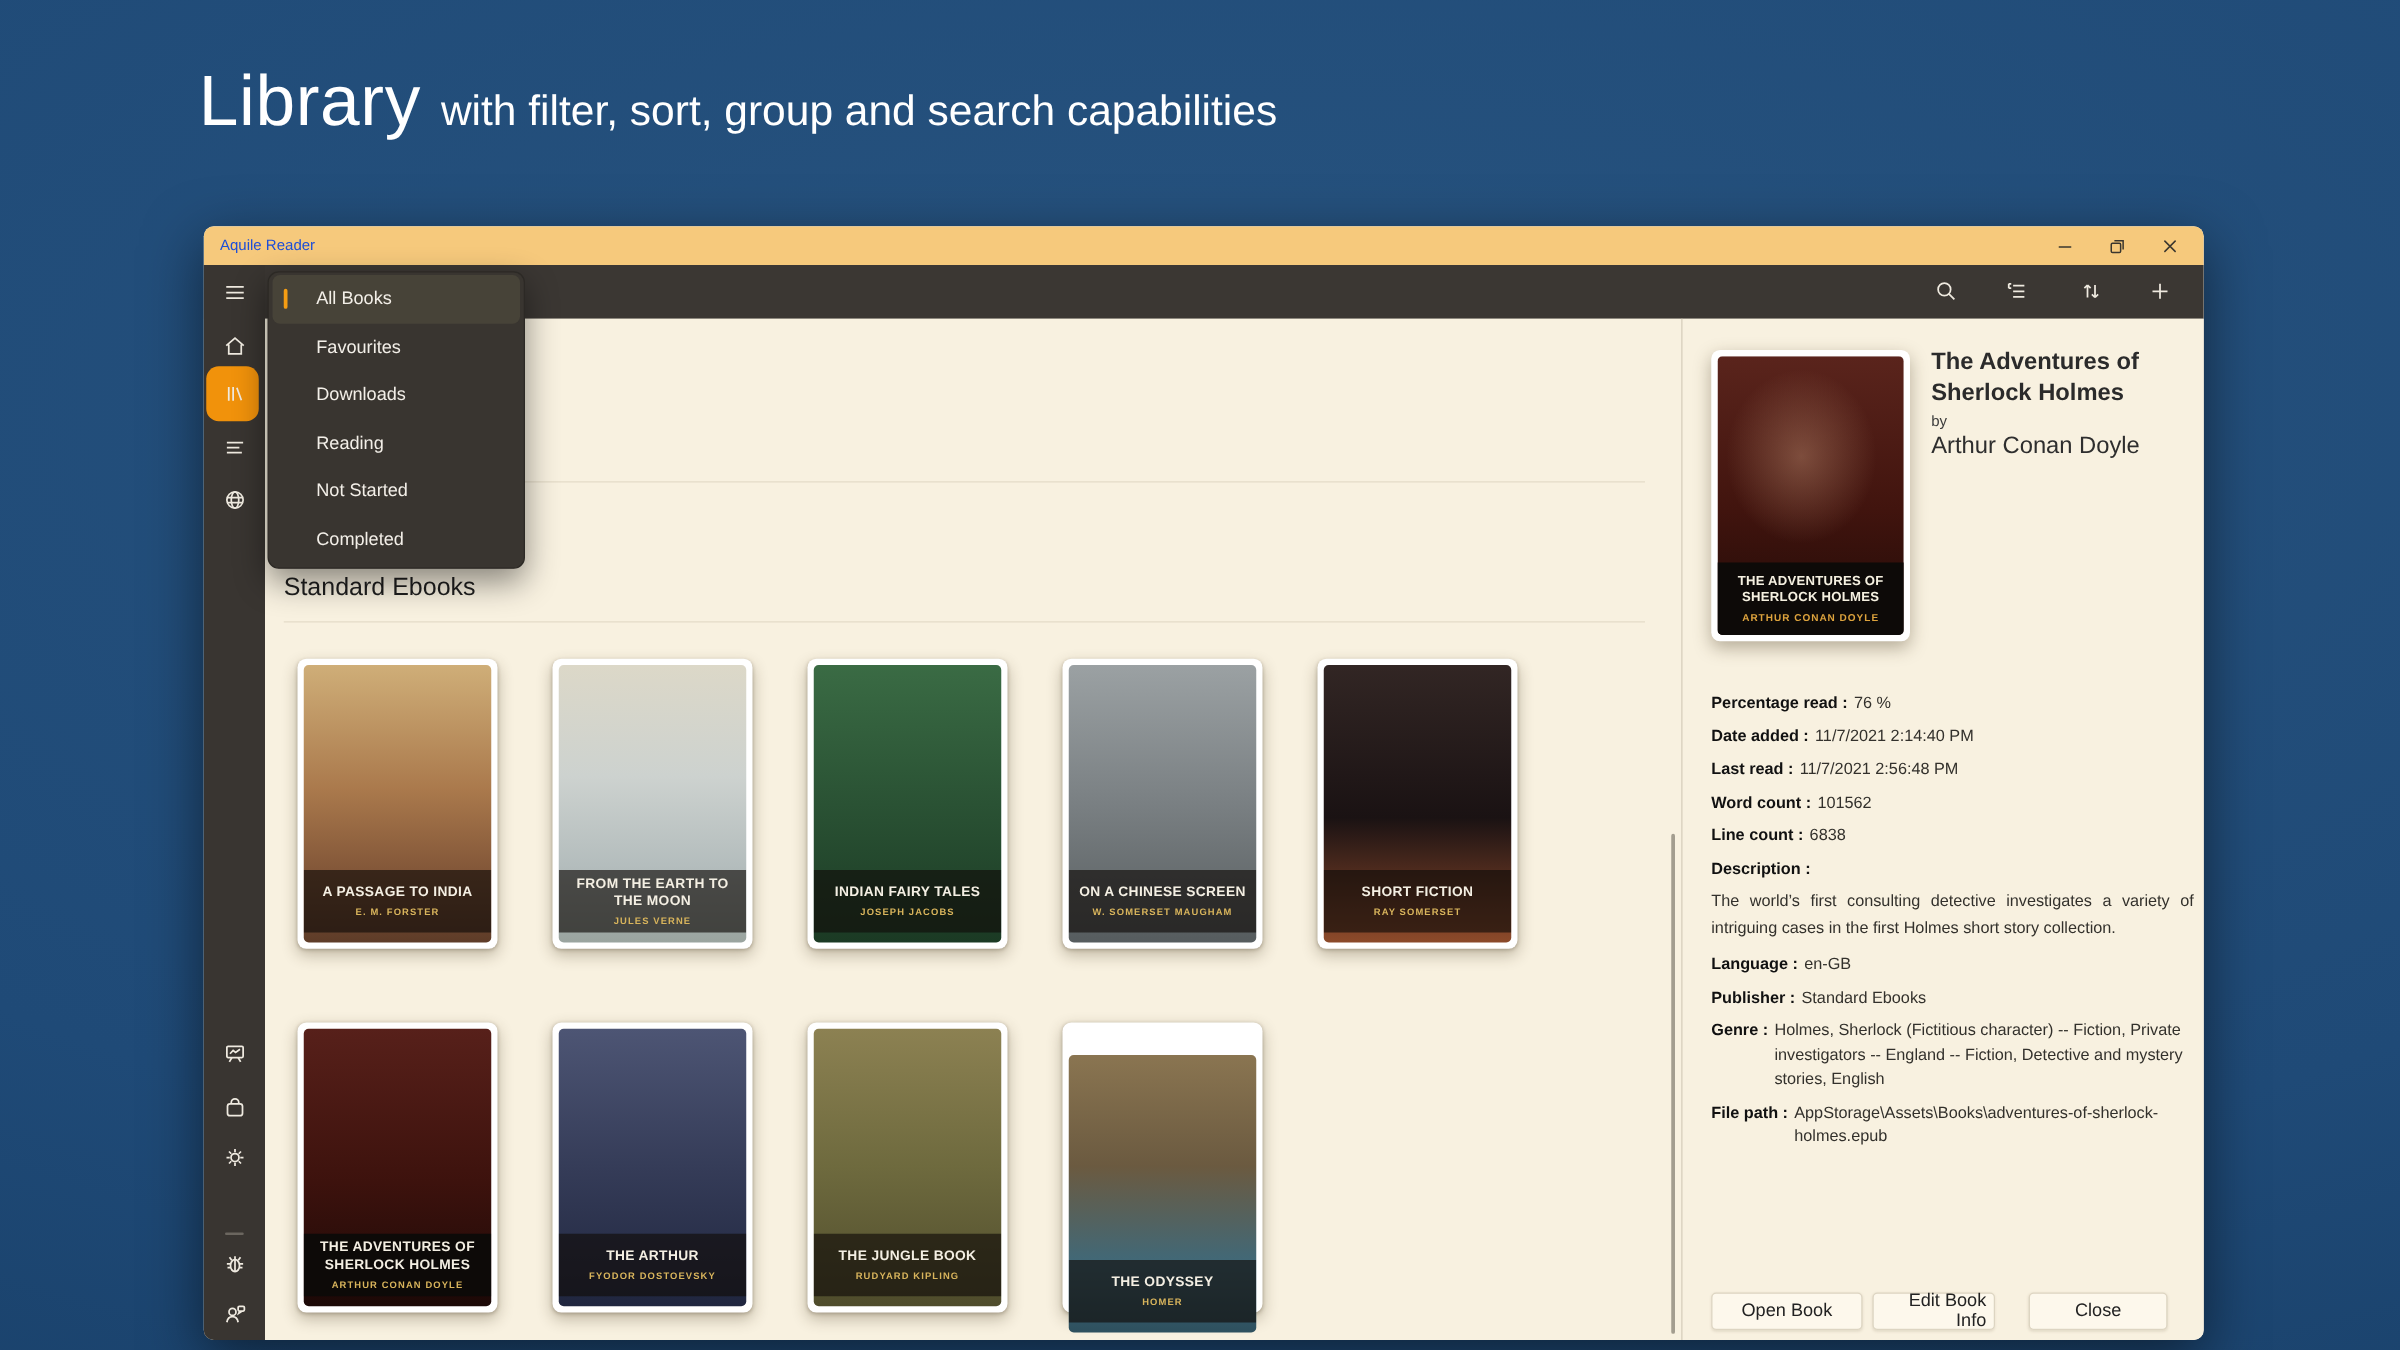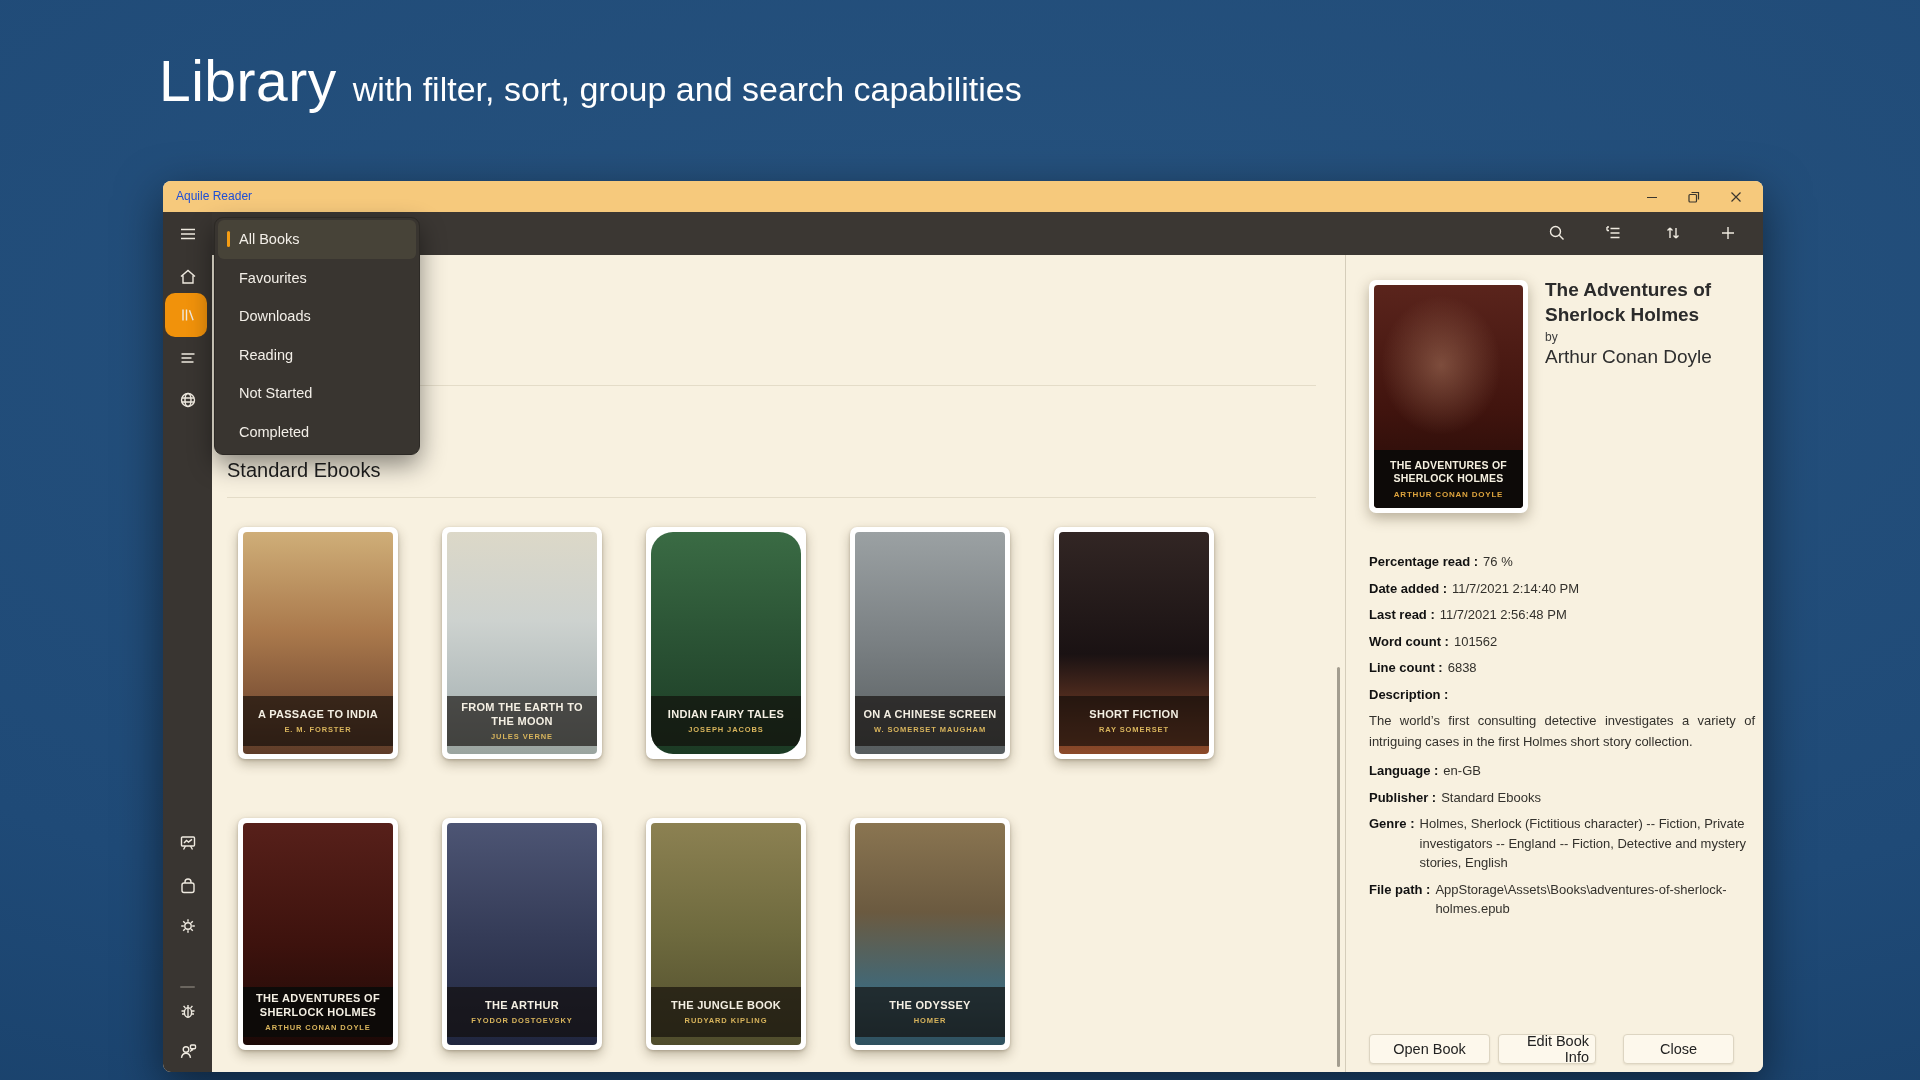--- a/index.html
+++ b/index.html
@@ -24,21 +24,21 @@
   
   .sidebar{position:absolute;left:0;top:31px;width:49px;height:860px;background:#393531;}
   .side-btn{position:absolute;left:4px;width:41px;height:38px;display:flex;align-items:center;justify-content:center;background:transparent;border:0;padding:0;}
   .side-btn svg{stroke:#efeae0;stroke-width:1.4;fill:none;}
   .side-highlight{position:absolute;left:2px;top:81px;width:42px;height:44px;background:#f1920b;border-radius:10px;}
   .side-divider{position:absolute;left:17px;top:774px;width:15px;height:2px;background:#6b665f;border-radius:2px;}
   
   .dropdown{position:absolute;left:51px;top:36px;width:206px;height:238px;background:#393530;
     border:1px solid #2c2925;border-radius:9px;box-shadow:0 10px 26px rgba(0,0,0,.45);padding:2px 0;box-sizing:border-box;z-index:30;}
   .menu-item{position:relative;height:38.5px;margin:0 3px;display:flex;align-items:center;
-    padding-left:21px;font-size:14.5px;color:#f3efe8;border-radius:6px;box-sizing:border-box;}
+    padding-left:35px;font-size:14.5px;color:#f3efe8;border-radius:6px;box-sizing:border-box;}
   .menu-item.selected{background:#474338;}
   .menu-accent{position:absolute;left:9px;top:11px;width:3px;height:16px;border-radius:2px;background:#f59d13;}
   
   .content{position:absolute;left:49px;top:74px;width:1133px;height:817px;background:#f8f1e0;}
   .divider{position:absolute;height:1px;background:#e4dcc8;}
   .group-title{position:absolute;left:15px;top:204px;font-size:20px;color:#1f1f1f;}
   .book{position:absolute;width:160px;height:232px;background:#fff;border-radius:7px;padding:5px;box-sizing:border-box;
     box-shadow:0 5px 12px rgba(60,45,20,.30), 0 1px 3px rgba(60,45,20,.25);}
   .book-art{position:relative;width:150px;height:222px;border-radius:4px;overflow:hidden;}
   .book-band{position:absolute;left:0;right:0;bottom:8px;min-height:50px;background:rgba(17,13,9,.65);
@@ -206,21 +206,21 @@
       </div>
       <div class="book" style="left:230px;top:272px">
         <div class="book-art" style="background: linear-gradient(rgb(220, 216, 200) 0%, rgb(205, 210, 207) 40%, rgb(180, 189, 189) 72%, rgb(154, 164, 159) 100%);">
           <div class="book-band">
             <div class="book-title">FROM THE EARTH TO THE MOON</div>
             <div class="book-author">JULES VERNE</div>
           </div>
         </div>
       </div>
       <div class="book" style="left:434px;top:272px">
-        <div class="book-art" style="background: linear-gradient(rgb(58, 107, 68) 0%, rgb(42, 82, 52) 50%, rgb(27, 58, 36) 100%); border-radius: 22px;">
+        <div class="book-art" style="background: linear-gradient(rgb(58, 107, 68) 0%, rgb(42, 82, 52) 50%, rgb(27, 58, 36) 100%);">
           <div class="book-band">
             <div class="book-title">INDIAN FAIRY TALES</div>
             <div class="book-author">JOSEPH JACOBS</div>
           </div>
         </div>
       </div>
       <div class="book" style="left:638px;top:272px">
         <div class="book-art" style="background: linear-gradient(rgb(155, 161, 163) 0%, rgb(123, 129, 132) 48%, rgb(86, 92, 94) 100%);">
           <div class="book-band">
             <div class="book-title">ON A CHINESE SCREEN</div>
@@ -255,21 +255,21 @@
       </div>
       <div class="book" style="left:434px;top:563px">
         <div class="book-art" style="background: linear-gradient(rgb(140, 129, 82) 0%, rgb(110, 106, 62) 50%, rgb(79, 76, 44) 100%);">
           <div class="book-band">
             <div class="book-title">THE JUNGLE BOOK</div>
             <div class="book-author">RUDYARD KIPLING</div>
           </div>
         </div>
       </div>
       <div class="book" style="left:638px;top:563px">
-        <div class="book-art" style="background: linear-gradient(rgb(138, 117, 81) 0%, rgb(107, 90, 64) 40%, rgb(63, 105, 122) 76%, rgb(46, 80, 94) 100%);">
+        <div class="book-art" style="background: linear-gradient(rgb(138, 117, 81) 0%, rgb(107, 90, 64) 40%, rgb(63, 105, 122) 76%, rgb(46, 80, 94) 100%); margin-top: 21px;">
           <div class="book-band">
             <div class="book-title">THE ODYSSEY</div>
             <div class="book-author">HOMER</div>
           </div>
         </div>
       </div>
 
       <div class="scroll-thumb"></div>
     </div>
 

